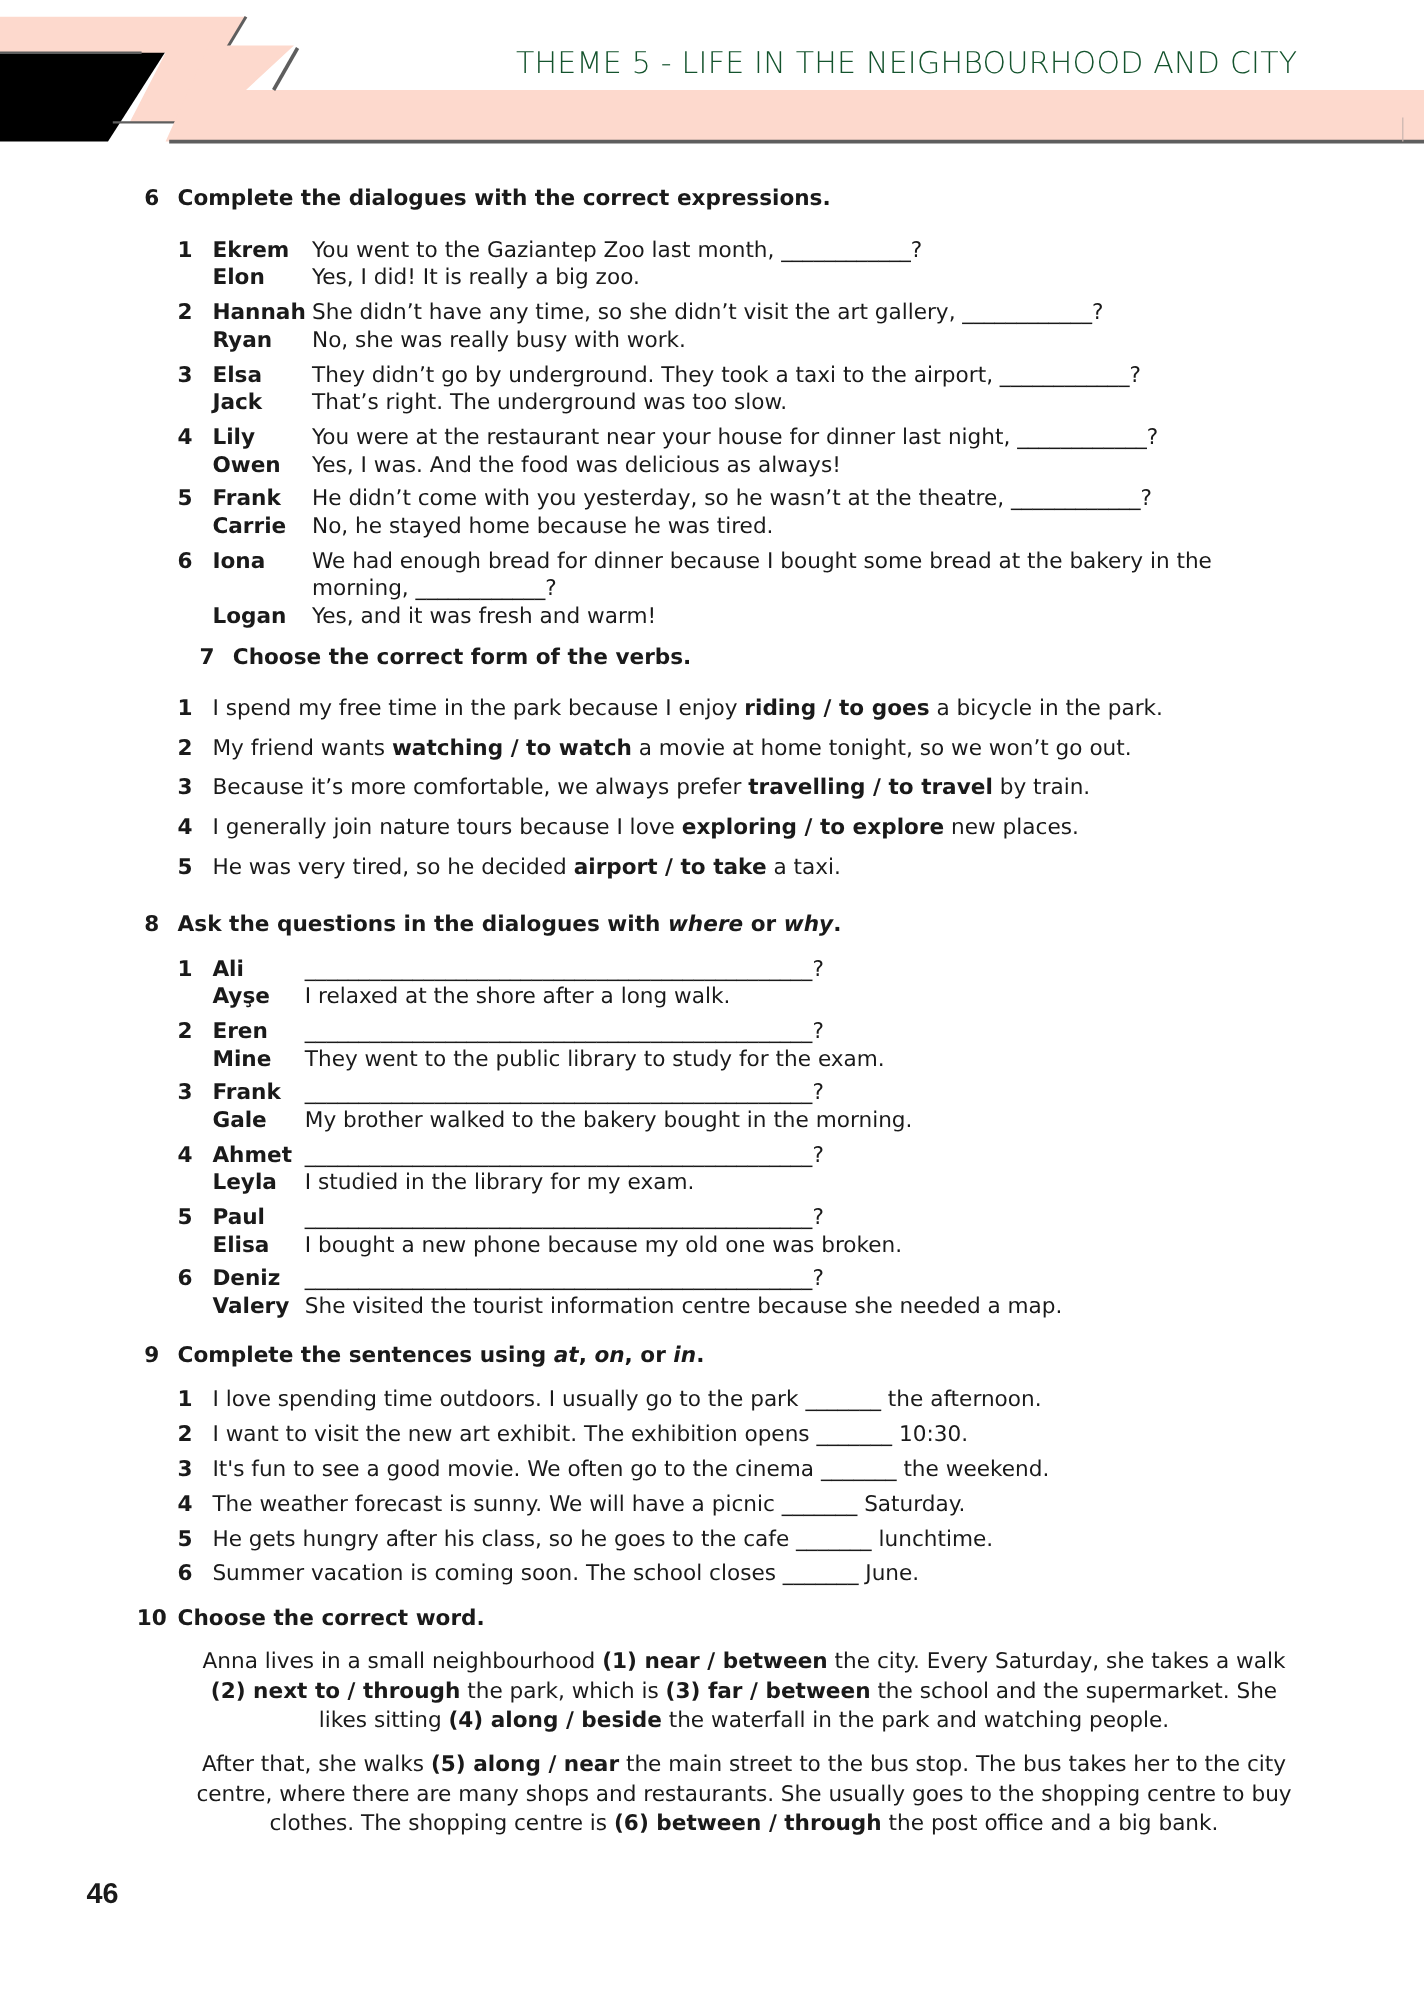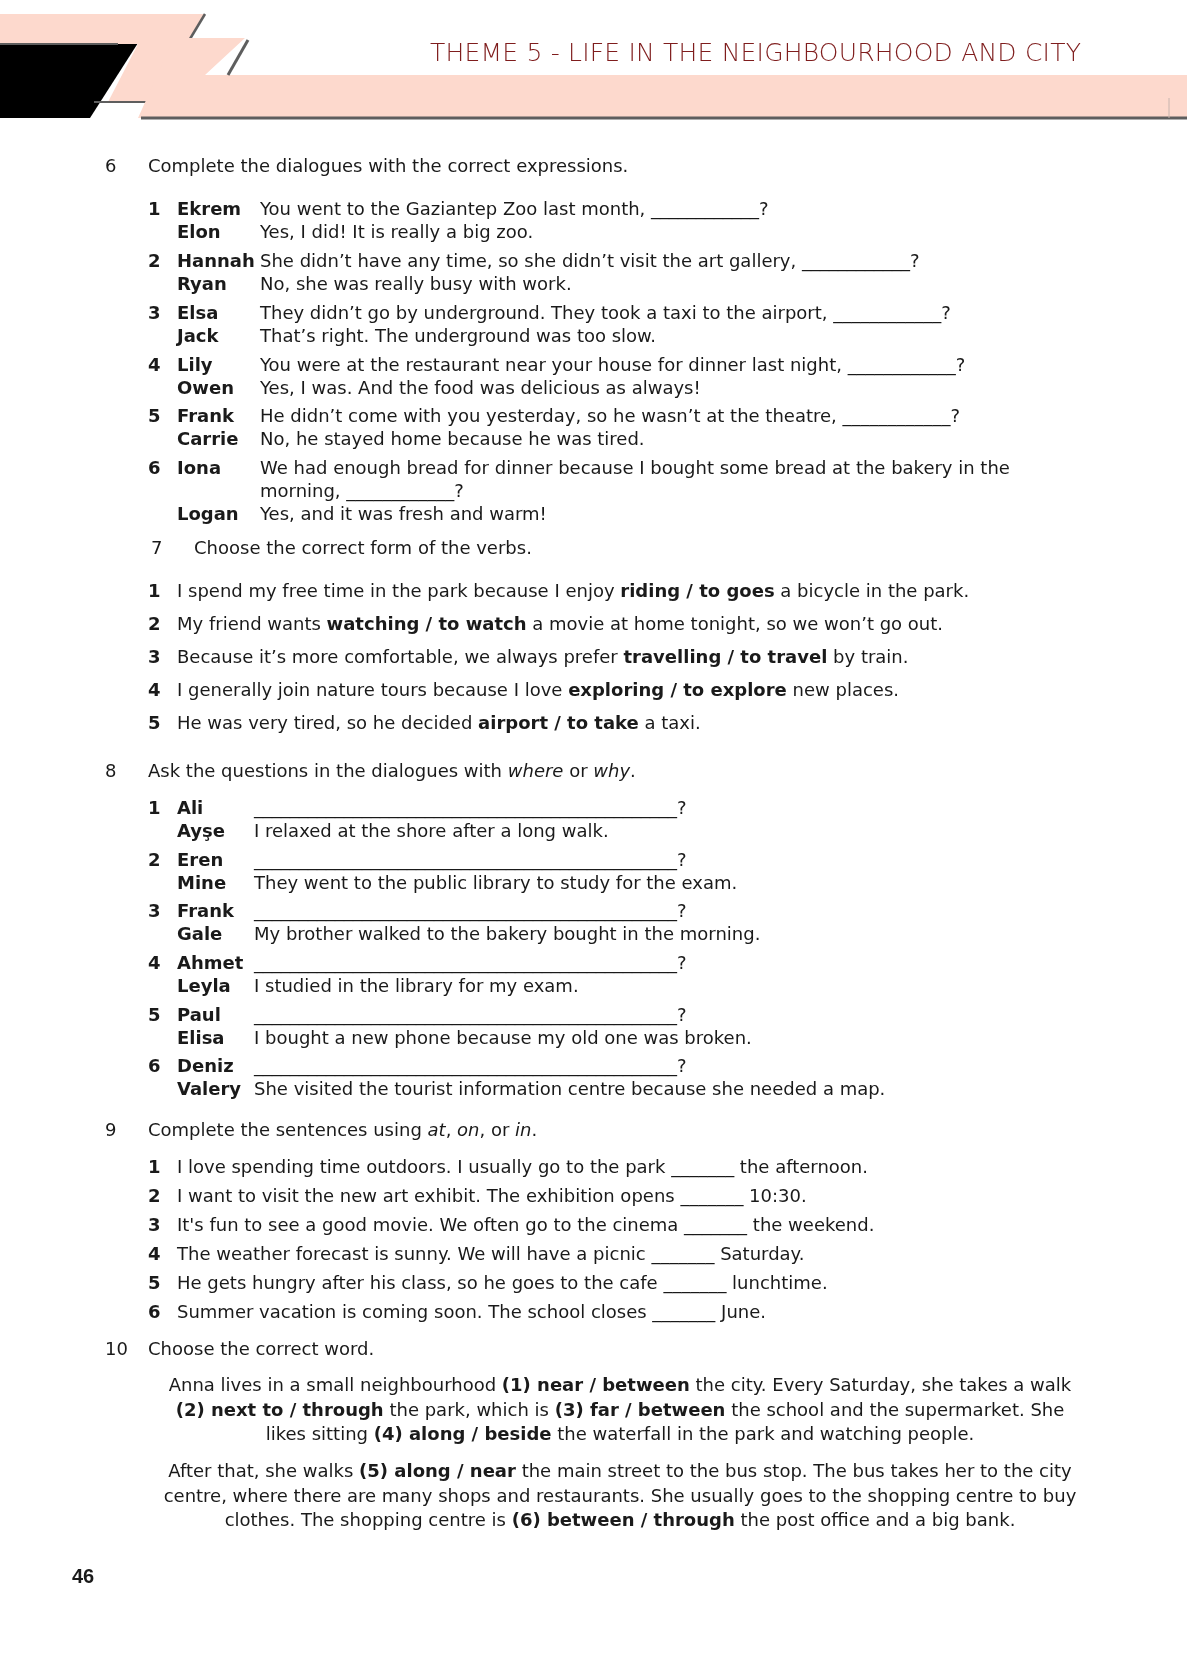--- a/index.html
+++ b/index.html
@@ -1,37 +1,37 @@
 <!DOCTYPE html>
 <html><head>
 <meta charset="utf-8">
 <style>
   html, body { margin: 0; padding: 0; background: #ffffff; }
   body { width: 1187px; height: 1659px; position: relative; overflow: hidden;
          font-family: "DejaVu Sans", sans-serif; color: #1a1a1a; }
   .header { position: absolute; left: 0; top: 0; width: 1187px; height: 125px; }
   .header svg { position: absolute; left: 0; top: 0; }
   .theme-title { position: absolute; left: 430px; top: 38px; font-size: 25px; letter-spacing: 0.2px;
-                 color: #7f1d1d; font-family: "DejaVu Sans", sans-serif; font-weight: 300; white-space: nowrap; }
+                 color: #14532d; font-family: "DejaVu Sans", sans-serif; font-weight: 300; white-space: nowrap; }
 
   .content { position: absolute; left: 0; top: 0; width: 1187px; }
-  .ex-head { position: absolute; left: 105px; font-weight: normal; font-size: 18px; white-space: nowrap; }
+  .ex-head { position: absolute; left: 105px; font-weight: bold; font-size: 18px; white-space: nowrap; text-align: center; }
   .ex-num { display: inline-block; width: 43px; }
   .ex-head em { font-style: italic; }
 
   .row { position: absolute; font-size: 18px; white-space: nowrap; line-height: 23px; }
   .n { position: absolute; left: 148px; font-weight: bold; }
   .sp { position: absolute; left: 177px; font-weight: bold; }
   .tx { position: absolute; left: 260px; }
   .tx8 { position: absolute; left: 254px; }
   .sent { position: absolute; left: 177px; }
   .b { font-weight: bold; }
 
   .para { position: absolute; left: 160px; width: 920px; font-size: 18px; line-height: 24.5px; text-align: center; }
-  .page-number { position: absolute; left: 72px; top: 1565px; font-size: 20px; font-weight: bold;
+  .page-number { position: absolute; left: 72px; top: 1565px; font-size: 24px; font-weight: bold;
                  font-family: "Liberation Sans", sans-serif; }
 </style>
 </head>
 <body>
 
 <div class="header">
   <svg width="1187" height="125">
 
     <polygon points="0,43 138,43 90,118 0,118" fill="#000000"></polygon>
 

